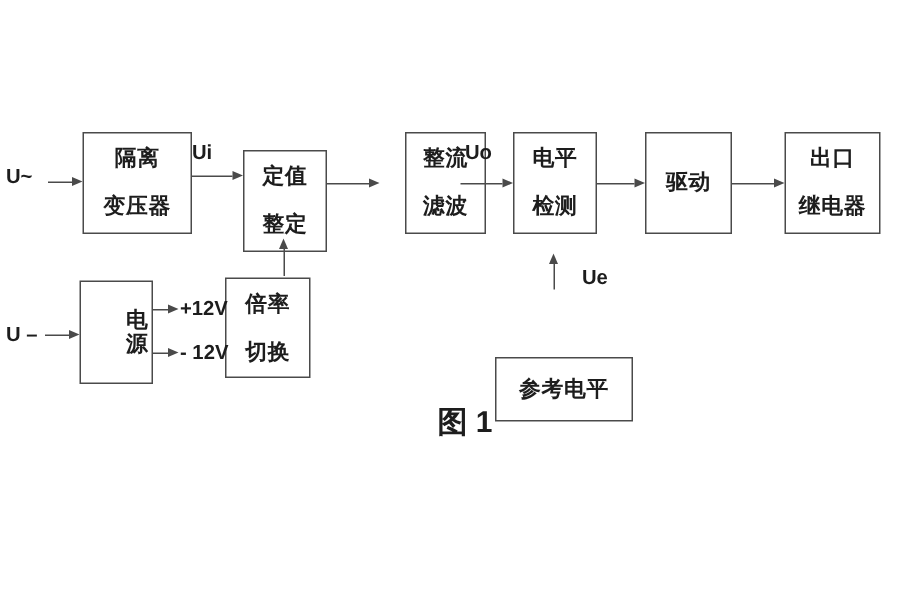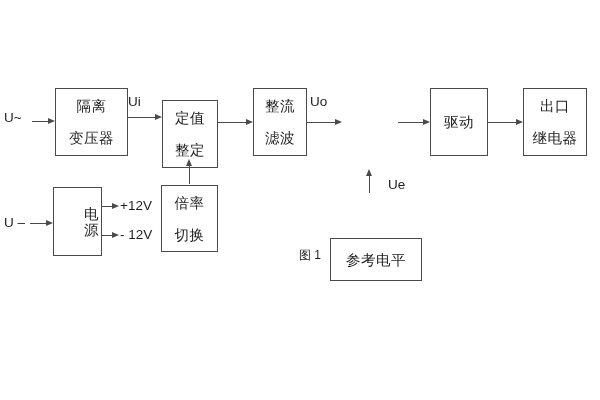--- a/index.html
+++ b/index.html
@@ -1,68 +1,72 @@
 <!DOCTYPE html>
 <html><head>
 <meta charset="utf-8">
 <style>
   html,body{margin:0;padding:0;background:#ffffff;}
   .canvas{
     position:relative;width:600px;height:400px;background:#ffffff;overflow:hidden;
-    font-family:"Liberation Sans","DejaVu Sans",sans-serif;color:#1d1d1d;
+    font-family:"Liberation Sans","DejaVu Sans",sans-serif;color:#1d1d1d;font-weight:bold;
   }
   .blk{
     position:absolute;border:1.4px solid #4a4a4a;background:#ffffff;
     display:flex;flex-direction:column;align-items:center;justify-content:center;
     font-size:14.5px;letter-spacing:0.5px;gap:16px;line-height:16px;text-align:center;
     box-sizing:border-box;
   }
   
   .ha{position:absolute;height:0;border-top:1.4px solid #4a4a4a;}
   .ha::after{
     content:"";position:absolute;right:-7px;top:-4.4px;width:0;height:0;
     border-left:7px solid #4a4a4a;border-top:3.8px solid transparent;border-bottom:3.8px solid transparent;
   }
   
   .va{position:absolute;width:0;border-left:1.4px solid #4a4a4a;}
   .va::after{
     content:"";position:absolute;top:-7px;left:-4.3px;width:0;height:0;
     border-bottom:7px solid #4a4a4a;border-left:3.8px solid transparent;border-right:3.8px solid transparent;
   }
   .lbl{position:absolute;font-size:13.5px;line-height:16px;white-space:nowrap;}
-  .caption{position:absolute;left:283px;top:247px;width:54px;text-align:center;font-size:12px;}
+  .caption{position:absolute;left:283px;top:268px;width:54px;text-align:center;font-size:20px;}
 
   
   .b-iso   {left:55px;  top:88px; width:73px; height:68px;}
   .b-set   {left:162px; top:100px; width:56px; height:68px;}
-  .b-rect  {left:253px; top:88px; width:54px; height:68px;}
+  .b-rect  {left:270px; top:88px; width:54px; height:68px;}
   .b-level {left:342px; top:88px; width:56px; height:68px;}
   .b-drv   {left:430px; top:88px; width:58px; height:68px;}
   .b-relay {left:523px; top:88px; width:64px; height:68px;}
   
   .b-pwr   {left:53px;  top:187px;width:49px; height:69px;padding-left:28px;}
-  .b-ratio {left:161px; top:185px;width:57px; height:67px;}
+  .b-ratio {left:150px; top:185px;width:57px; height:67px;}
   .b-ref   {left:330px; top:198px;width:92px; height:43px;flex-direction:row;gap:0;margin-top:40px;}
 </style>
 </head>
 <body>
 
 <div class="canvas">
 
   <div class="blk b-iso">
     <span>隔离</span>
     <span>变压器</span>
   </div>
   <div class="blk b-set">
     <span>定值</span>
     <span>整定</span>
   </div>
   <div class="blk b-rect">
     <span>整流</span>
     <span>滤波</span>
+  </div>
+  <div class="blk b-level">
+    <span>电平</span>
+    <span>检测</span>
   </div>
   <div class="blk b-drv">
     <span>驱动</span>
   </div>
   <div class="blk b-relay">
     <span>出口</span>
     <span>继电器</span>
   </div>
 
   <div class="blk b-pwr">

